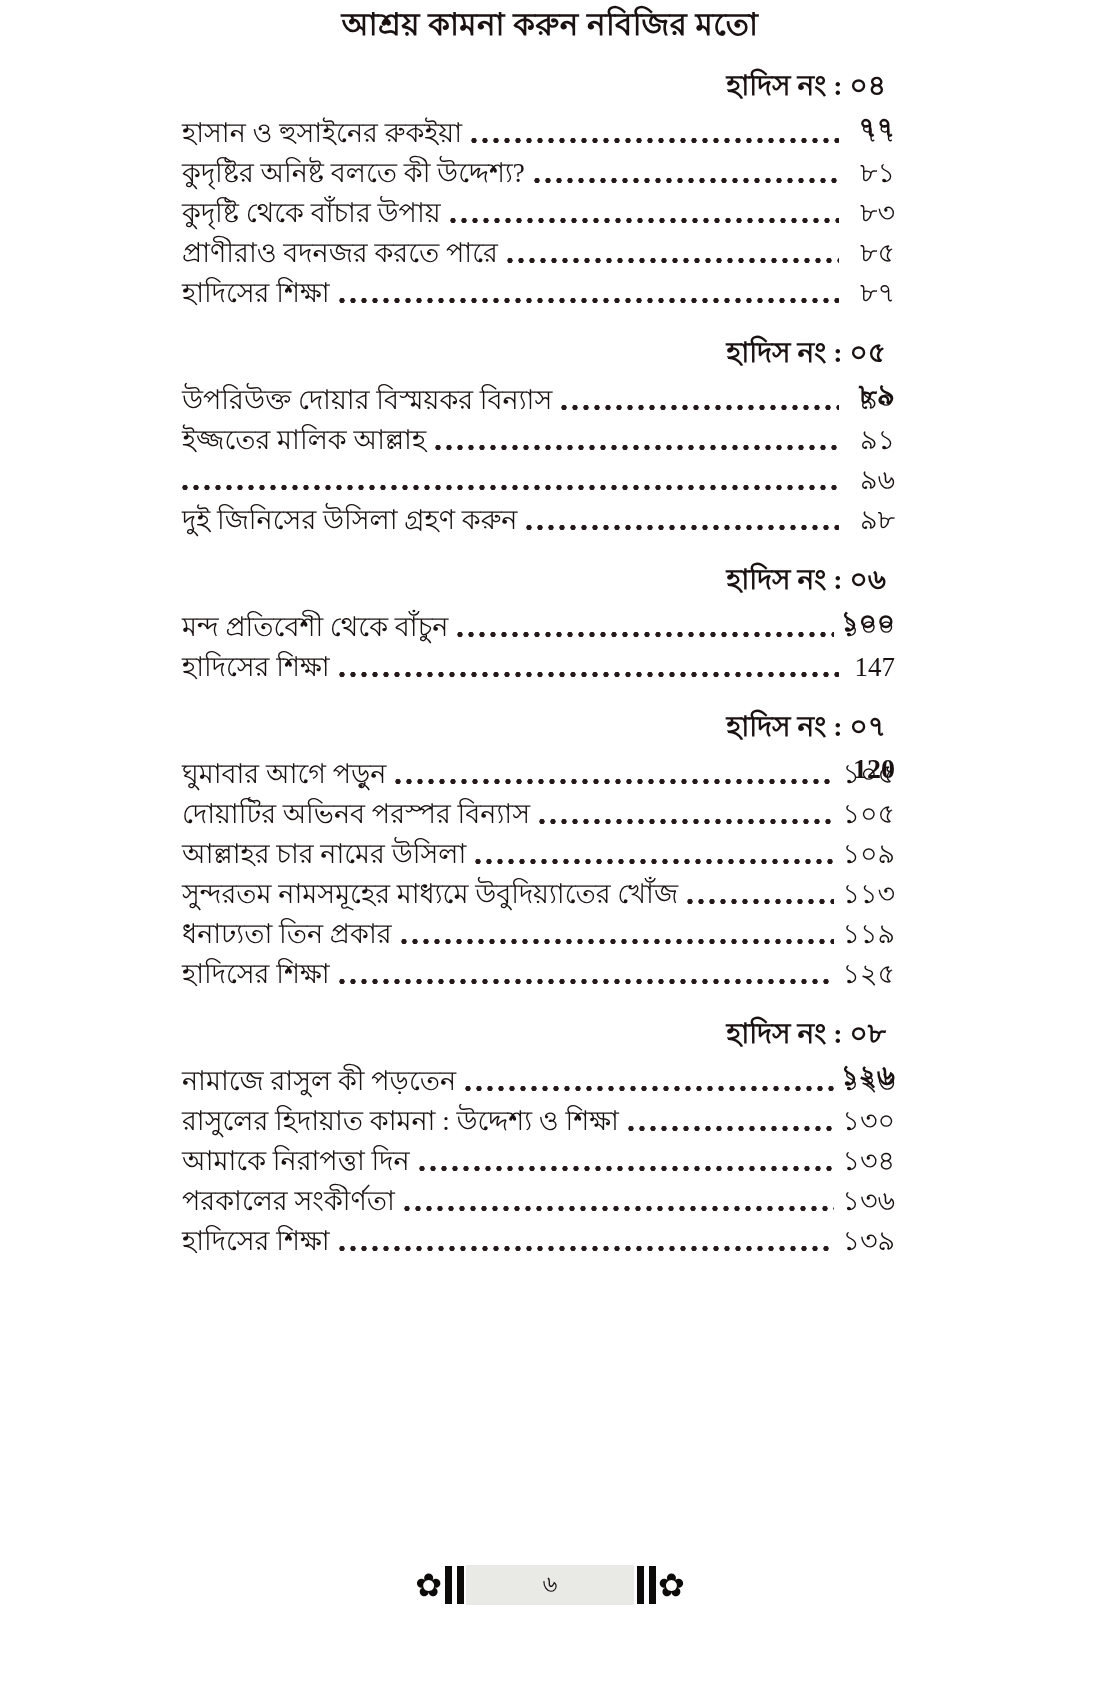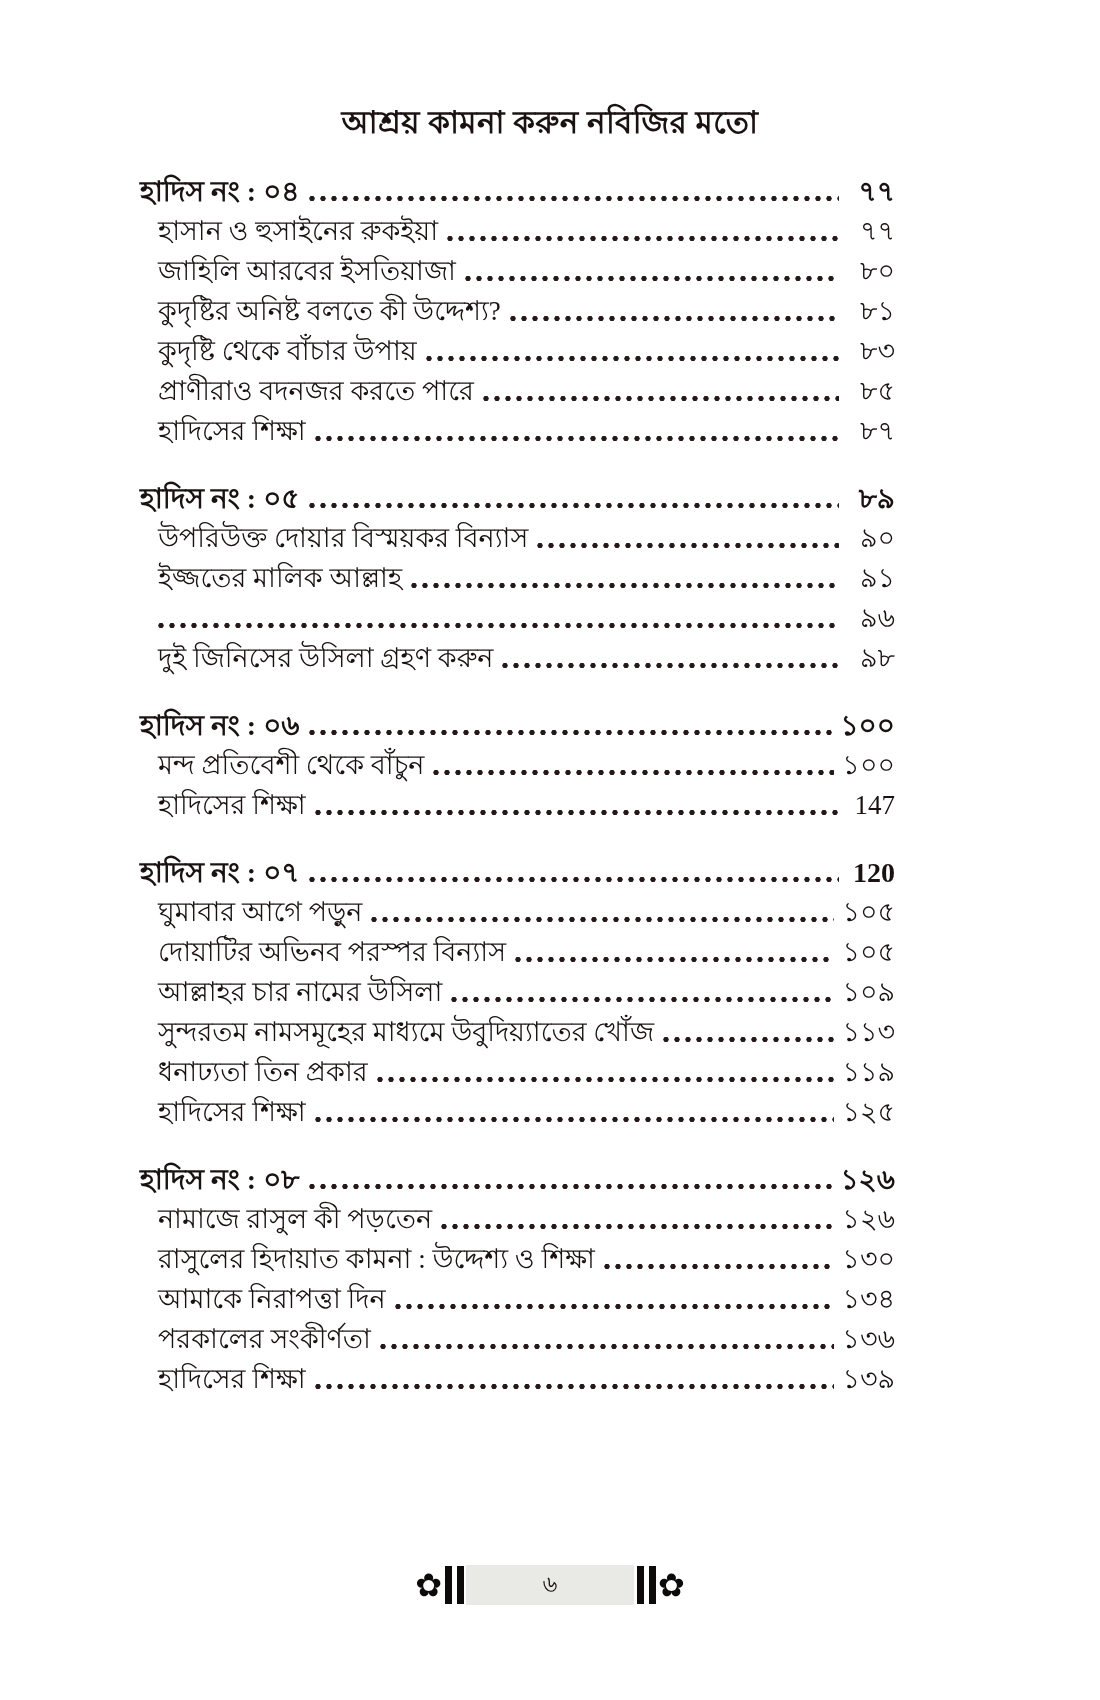--- a/index.html
+++ b/index.html
@@ -10,21 +10,20 @@
     width:1100px;
     height:1700px;
     margin:0 auto;
     background:#ffffff;
     color:#1a1111;
     font-family:"Liberation Serif","DejaVu Serif",serif;
     overflow:hidden;
   }
 
   .page-title {
-    padding-top:98px;
     text-align:center;
     font-size:31px;
     font-weight:bold;
     letter-spacing:0.5px;
   }
 
   .toc {
     margin:16px 205px 0 140px;
   }
 
@@ -35,22 +34,23 @@
     display:flex;
     align-items:flex-end;
     height:40px;
     font-size:27px;
     line-height:1.25;
   }
   .toc-row.header {
     font-weight:bold;
     height:43px;
     font-size:28px;
-  }
-  .toc-row.entry { margin-left:18px; }
+    flex-direction:column;
+  }
+  .toc-row.entry { margin-left:42px; }
 
   .row-label {
     white-space:nowrap;
     padding-right:9px;
   }
 
   .dots {
     flex:1 1 auto;
     height:7px;
     margin:0 3px 7px 0;
@@ -110,25 +110,20 @@
           <span class="row-label">হাদিস নং : ০৪</span>
           <span class="dots"></span>
           <span class="row-page">৭৭</span>
         </div>
         <div class="toc-row entry">
           <span class="row-label">হাসান ও হুসাইনের রুকইয়া</span>
           <span class="dots"></span>
           <span class="row-page">৭৭</span>
         </div>
         <div class="toc-row entry">
-          <span class="row-label">জাহিলি আরবের ইসতিয়াজা</span>
-          <span class="dots"></span>
-          <span class="row-page">৮০</span>
-        </div>
-        <div class="toc-row entry">
           <span class="row-label">কুদৃষ্টির অনিষ্ট বলতে কী উদ্দেশ্য?</span>
           <span class="dots"></span>
           <span class="row-page">৮১</span>
         </div>
         <div class="toc-row entry">
           <span class="row-label">কুদৃষ্টি থেকে বাঁচার উপায়</span>
           <span class="dots"></span>
           <span class="row-page">৮৩</span>
         </div>
         <div class="toc-row entry">

